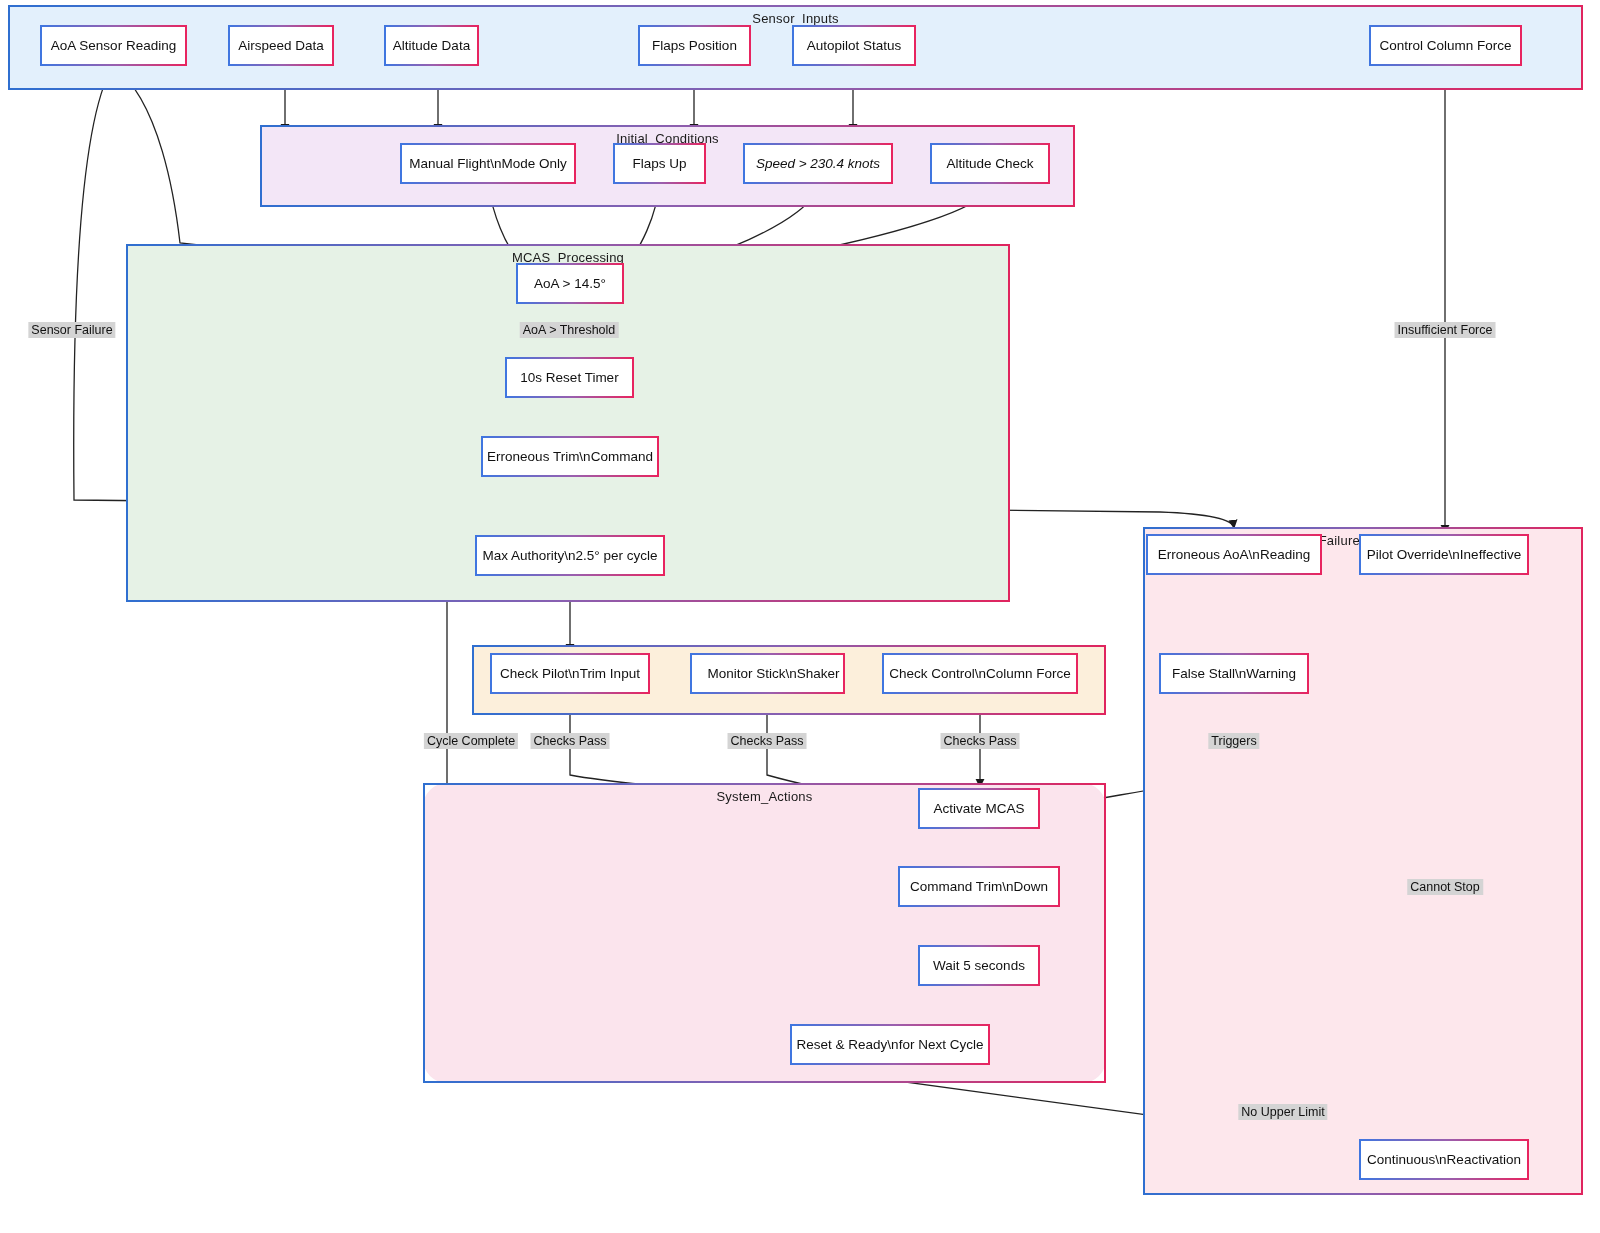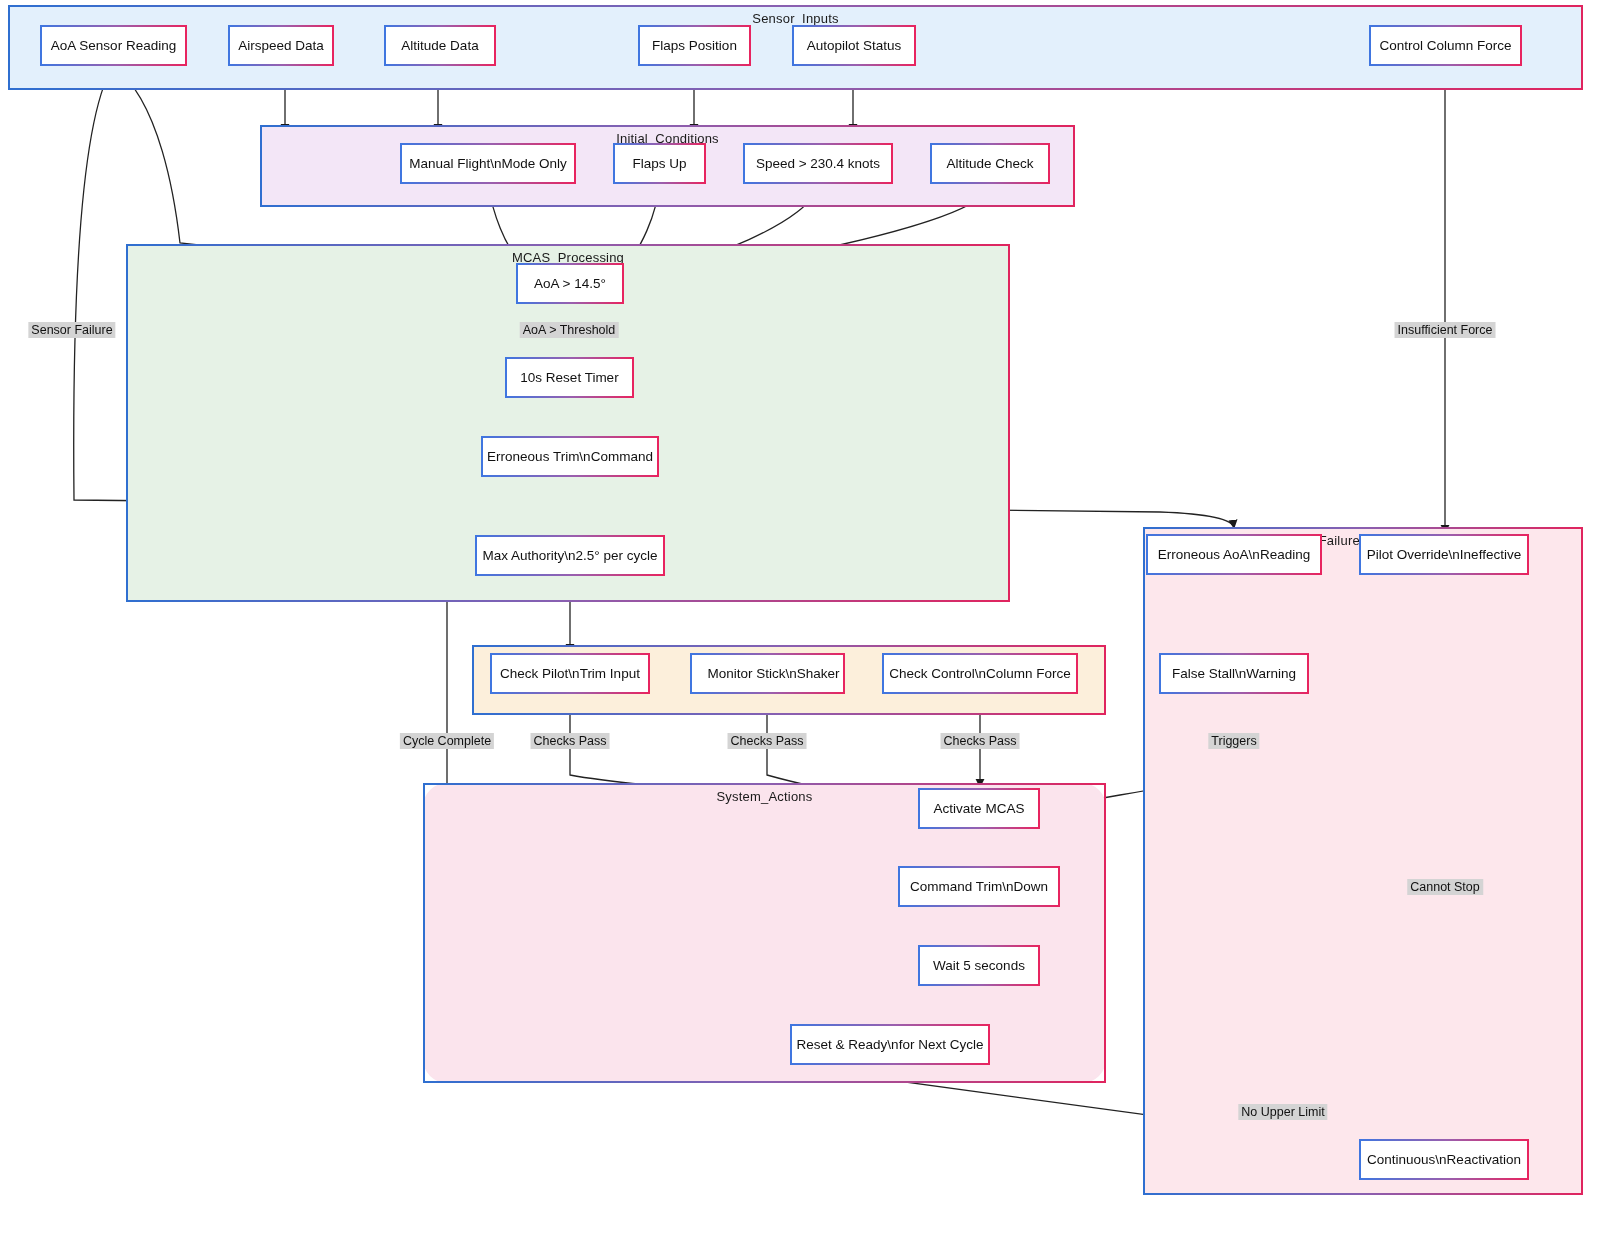--- a/index.html
+++ b/index.html
@@ -82,39 +82,39 @@
         <div class="cluster-label">Failure_Modes</div>
       </div>
     </div>
   <div id="node-layer">
       <div class="node" style="left: 40px; top: 25px; width: 147px; height: 41px;">
         <span>AoA Sensor Reading</span>
       </div>
       <div class="node" style="left: 228px; top: 25px; width: 106px; height: 41px;">
         <span>Airspeed Data</span>
       </div>
-      <div class="node" style="left: 384px; top: 25px; width: 112px; height: 41px;">
+      <div class="node" style="left: 384px; top: 25px; width: 95px; height: 41px;">
         <span>Altitude Data</span>
       </div>
       <div class="node" style="left: 638px; top: 25px; width: 113px; height: 41px;">
         <span>Flaps Position</span>
       </div>
       <div class="node" style="left: 792px; top: 25px; width: 124px; height: 41px;">
         <span>Autopilot Status</span>
       </div>
       <div class="node" style="left: 1369px; top: 25px; width: 153px; height: 41px;">
         <span>Control Column Force</span>
       </div>
       <div class="node" style="left: 400px; top: 143px; width: 176px; height: 41px;">
         <span>Manual Flight\nMode Only</span>
       </div>
       <div class="node" style="left: 613px; top: 143px; width: 93px; height: 41px;">
         <span>Flaps Up</span>
       </div>
-      <div class="node" style="left: 743px; top: 143px; width: 150px; height: 41px;">
+      <div class="node" style="left: 743px; top: 143px; width: 150px; height: 41px; font-style: italic;">
         <span>Speed &gt; 230.4 knots</span>
       </div>
       <div class="node" style="left: 930px; top: 143px; width: 120px; height: 41px;">
         <span>Altitude Check</span>
       </div>
       <div class="node" style="left: 516px; top: 263px; width: 108px; height: 41px;">
         <span>AoA &gt; 14.5°</span>
       </div>
       <div class="node" style="left: 505px; top: 357px; width: 129px; height: 41px;">
         <span>10s Reset Timer</span>
@@ -156,21 +156,21 @@
         <span>False Stall\nWarning</span>
       </div>
       <div class="node" style="left: 1359px; top: 1139px; width: 170px; height: 41px;">
         <span>Continuous\nReactivation</span>
       </div>
     </div>
   <div id="label-layer">
       <div class="elabel" style="left: 72px; top: 330px;">Sensor Failure</div>
       <div class="elabel" style="left: 1445px; top: 330px;">Insufficient Force</div>
       <div class="elabel" style="left: 569px; top: 330px;">AoA &gt; Threshold</div>
-      <div class="elabel" style="left: 447px; top: 741px;">Cycle Complete</div>
+      <div class="elabel" style="left: 471px; top: 741px;">Cycle Complete</div>
       <div class="elabel" style="left: 570px; top: 741px;">Checks Pass</div>
       <div class="elabel" style="left: 767px; top: 741px;">Checks Pass</div>
       <div class="elabel" style="left: 980px; top: 741px;">Checks Pass</div>
       <div class="elabel" style="left: 1234px; top: 741px;">Triggers</div>
       <div class="elabel" style="left: 1445px; top: 887px;">Cannot Stop</div>
       <div class="elabel" style="left: 1283px; top: 1112px;">No Upper Limit</div>
     </div>
 </div>
 
 </body></html>

